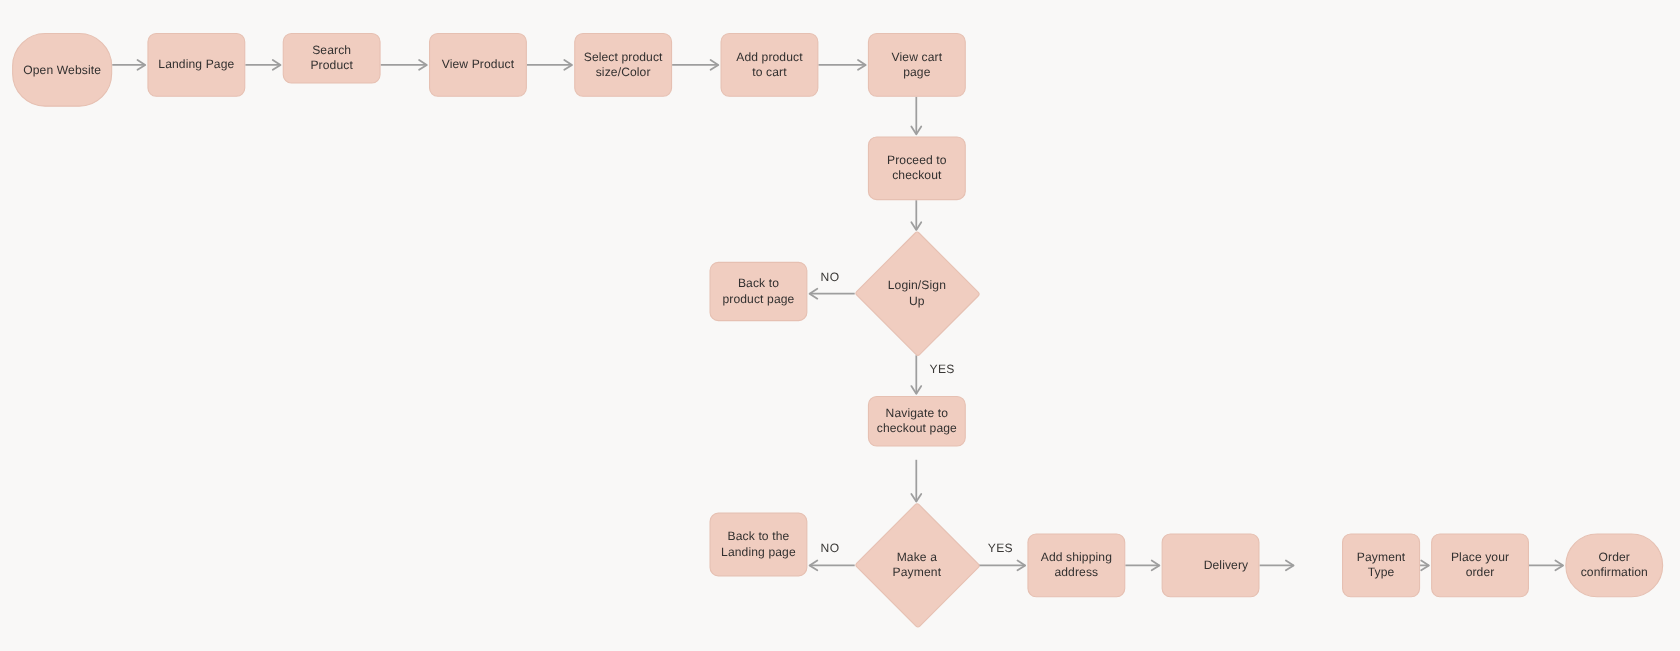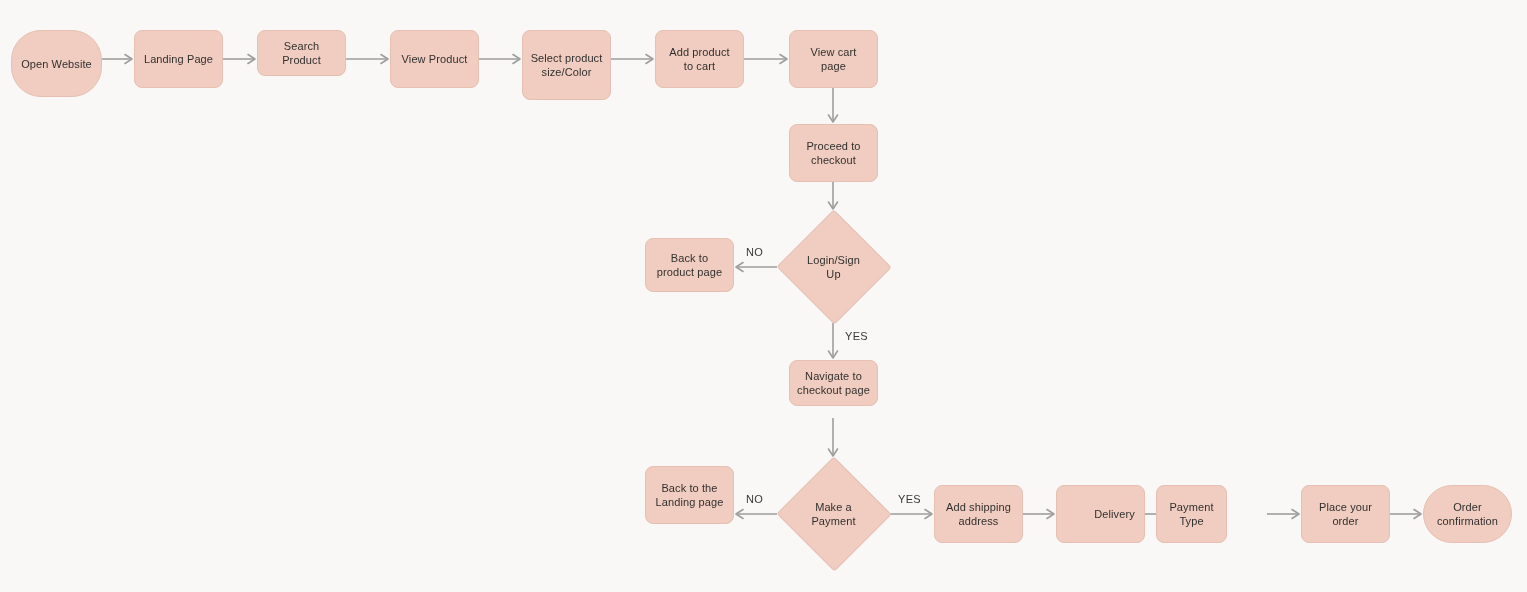--- a/index.html
+++ b/index.html
@@ -157,42 +157,42 @@
         <line x1="1390" y1="514" x2="1421" y2="514" stroke="#9e9e9e" stroke-width="1.6"></line>
         <polyline points="1414,518.5 1421,514 1414,509.5" fill="none" stroke="#9e9e9e" stroke-width="1.6" stroke-linecap="round" stroke-linejoin="round"></polyline>
       </g>
     </svg>
   <div id="node-layer">
       <div class="node terminator" style="left: 11px; top: 30px; width: 91px; height: 67px;"><span class="label">Open Website</span></div>
       <div class="node process" style="left: 134px; top: 30px; width: 89px; height: 58px;"><span class="label">Landing Page</span></div>
       <div class="node process" style="left: 257px; top: 30px; width: 89px; height: 46px;"><span class="label">Search
 Product</span></div>
       <div class="node process" style="left: 390px; top: 30px; width: 89px; height: 58px;"><span class="label">View Product</span></div>
-      <div class="node process" style="left: 522px; top: 30px; width: 89px; height: 70px;"><span class="label">Select product
+      <div class="node process" style="left: 522px; top: 30px; width: 89px; height: 58px;"><span class="label">Select product
 size/Color</span></div>
       <div class="node process" style="left: 655px; top: 30px; width: 89px; height: 58px;"><span class="label">Add  product
 to cart</span></div>
       <div class="node process" style="left: 789px; top: 30px; width: 89px; height: 58px;"><span class="label">View cart
 page</span></div>
       <div class="node process" style="left: 789px; top: 124px; width: 89px; height: 58px;"><span class="label">Proceed to
 checkout</span></div>
       <div class="node decision" style="left: 777px; top: 211px; width: 113px; height: 112px;"><div class="diamond-shape"><div></div></div><span class="label">Login/Sign
 Up</span></div>
       <div class="node process" style="left: 645px; top: 238px; width: 89px; height: 54px;"><span class="label">Back to
 product page</span></div>
       <div class="node process" style="left: 789px; top: 360px; width: 89px; height: 46px;"><span class="label">Navigate to
 checkout page</span></div>
       <div class="node decision" style="left: 777px; top: 458px; width: 113px; height: 112px;"><div class="diamond-shape"><div></div></div><span class="label">Make a
 Payment</span></div>
       <div class="node process" style="left: 645px; top: 466px; width: 89px; height: 58px;"><span class="label">Back to the
 Landing page</span></div>
       <div class="node process" style="left: 934px; top: 485px; width: 89px; height: 58px;"><span class="label">Add shipping
 address</span></div>
       <div class="node process" style="left: 1056px; top: 485px; width: 89px; height: 58px; padding-left: 28px;"><span class="label">Delivery</span></div>
-      <div class="node process" style="left: 1156px; top: 485px; width: 71px; height: 58px;"><span class="label">Payment Type</span></div>
+      <div class="node process" style="left: 1220px; top: 485px; width: 71px; height: 58px;"><span class="label">Payment Type</span></div>
       <div class="node process" style="left: 1301px; top: 485px; width: 89px; height: 58px;"><span class="label">Place your
 order</span></div>
       <div class="node terminator" style="left: 1423px; top: 485px; width: 89px; height: 58px;"><span class="label">Order
 confirmation</span></div>
     </div>
   <div id="edge-label-layer">
       <div class="edge-label" style="left: 746px; top: 246px;">NO</div>
       <div class="edge-label" style="left: 845px; top: 330px;">YES</div>
       <div class="edge-label" style="left: 746px; top: 493px;">NO</div>
       <div class="edge-label" style="left: 898px; top: 493px;">YES</div>

